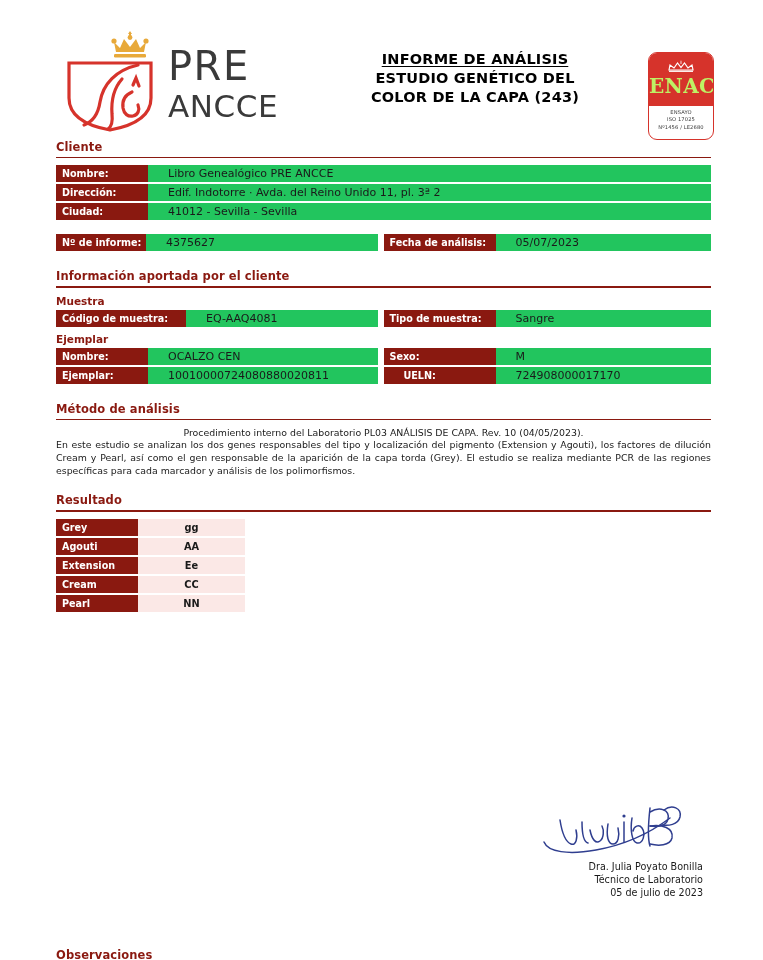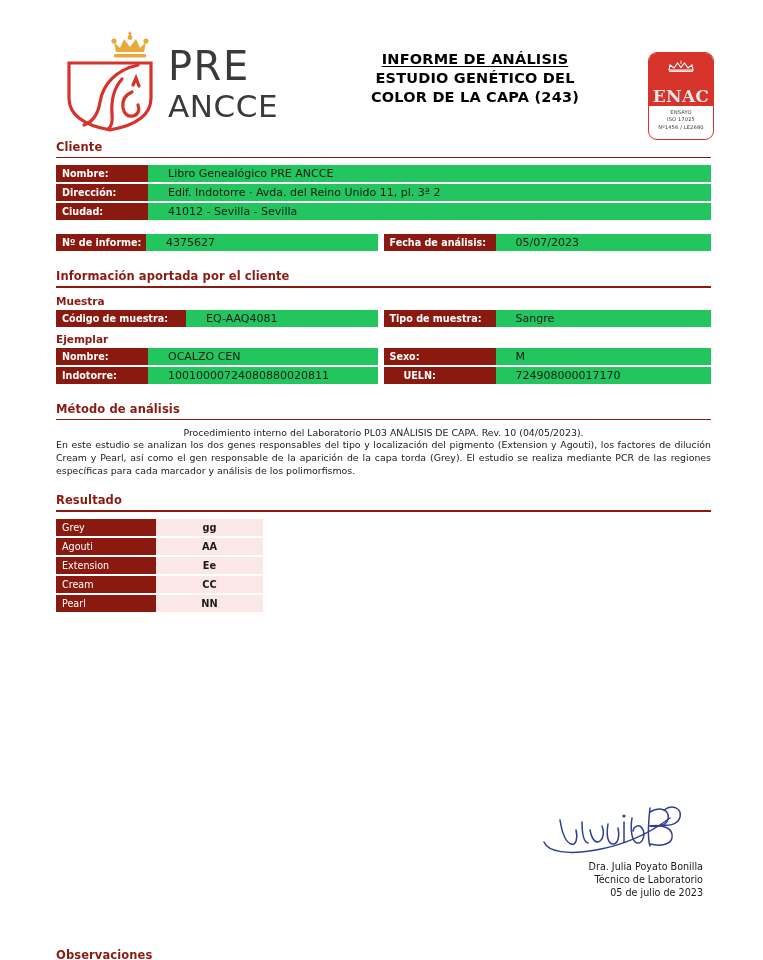--- a/index.html
+++ b/index.html
@@ -80,26 +80,26 @@
   .enac-crown {
     position: absolute;
     top: 6px;
     left: 0;
     right: 0;
     text-align: center;
     line-height: 0;
   }
   .enac-name {
     position: absolute;
-    bottom: 0;
+    bottom: 8px;
     left: 0;
     right: 0;
-    color: #e5e5e5;
+    color: #bef264;
     font-family: "DejaVu Serif", "Liberation Serif", serif;
-    font-size: 17px;
+    font-size: 20px;
     font-weight: bold;
     letter-spacing: 0.3px;
   }
   .enac-bottom {
     height: 33px;
     text-align: center;
     padding-top: 3px;
     box-sizing: border-box;
   }
   .enac-bottom div {
@@ -197,24 +197,24 @@
   .result-table { margin-top: 4px; }
   .res-row {
     display: flex;
     margin-bottom: 2px;
     height: 17px;
   }
   .res-lbl {
     background: #8a1910;
     color: #fff;
     font-size: 9.6px;
-    font-weight: normal;
+    font-weight: bold;
     line-height: 17px;
     padding: 0 6px;
-    width: 100px;
+    width: 82px;
     box-sizing: border-box;
   }
   .res-val {
     background: #fbe8e6;
     color: #1a1a1a;
     font-size: 9.8px;
     font-weight: bold;
     line-height: 17px;
     width: 107px;
     text-align: center;
@@ -374,21 +374,21 @@
           <div class="val">OCALZO CEN</div>
         </div>
         <div class="col col-right">
           <div class="lbl w-sexo">Sexo:</div>
           <div class="val">M</div>
         </div>
       </div>
 
       <div class="row split">
         <div class="col col-left">
-          <div class="lbl w-micro">Indotorre:</div>
+          <div class="lbl w-micro">Ejemplar:</div>
           <div class="val">10010000724080880020811</div>
         </div>
         <div class="col col-right">
           <div class="lbl w-ueln">UELN:</div>
           <div class="val">724908000017170</div>
         </div>
       </div>
     </div>
 
     <div class="spacer-16"></div>

